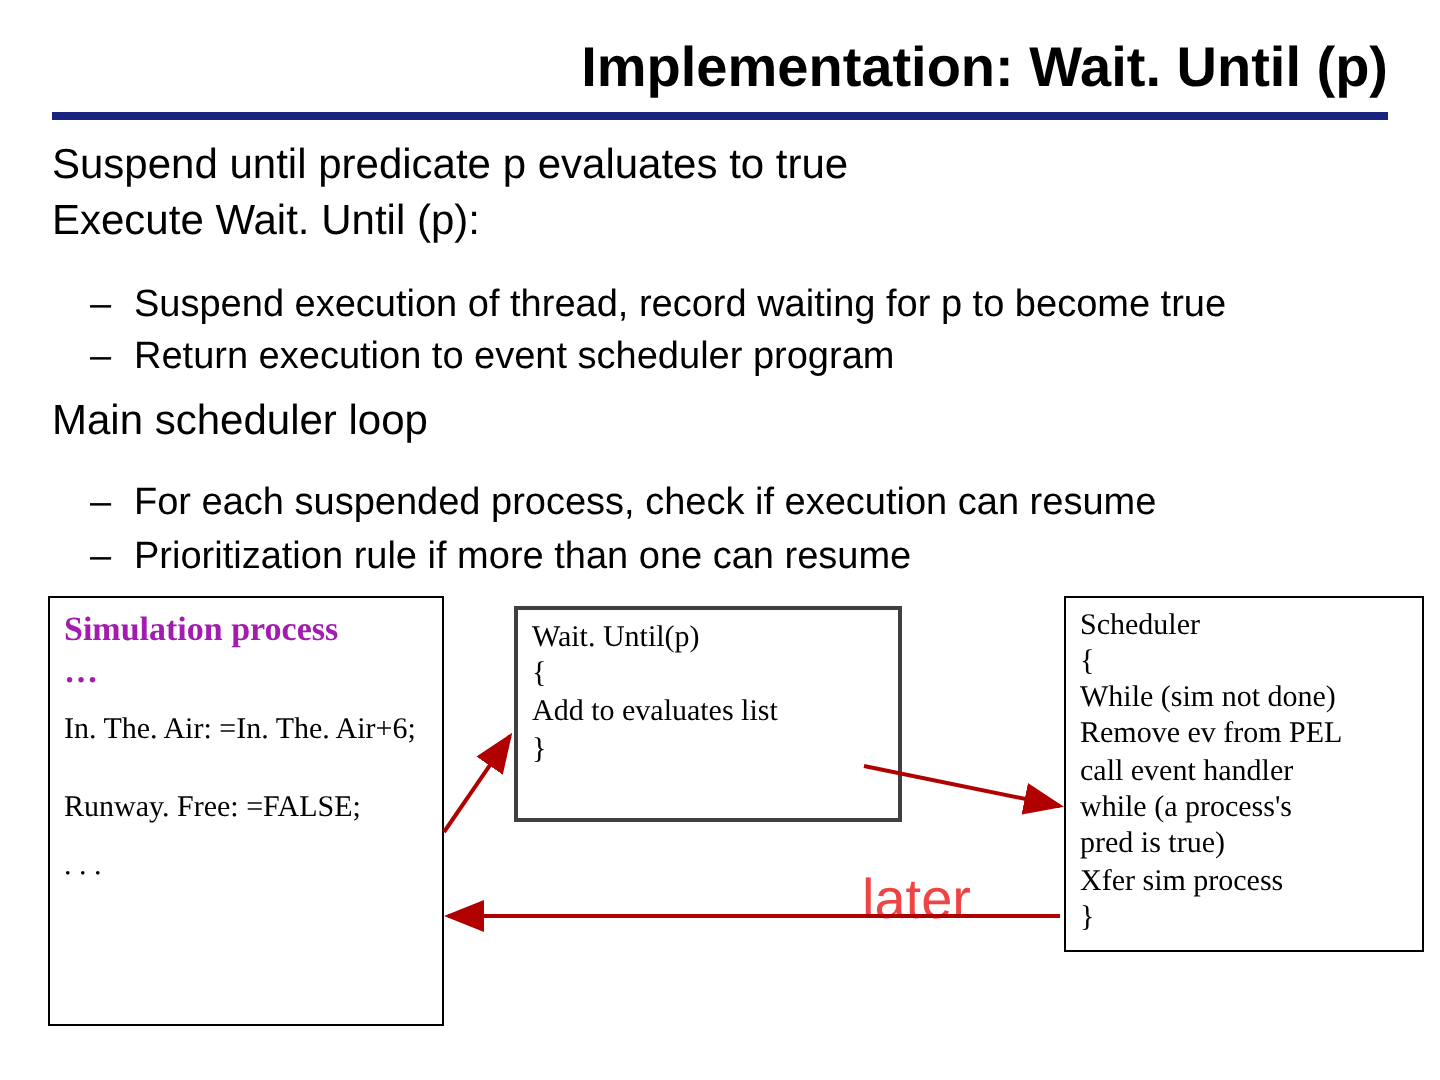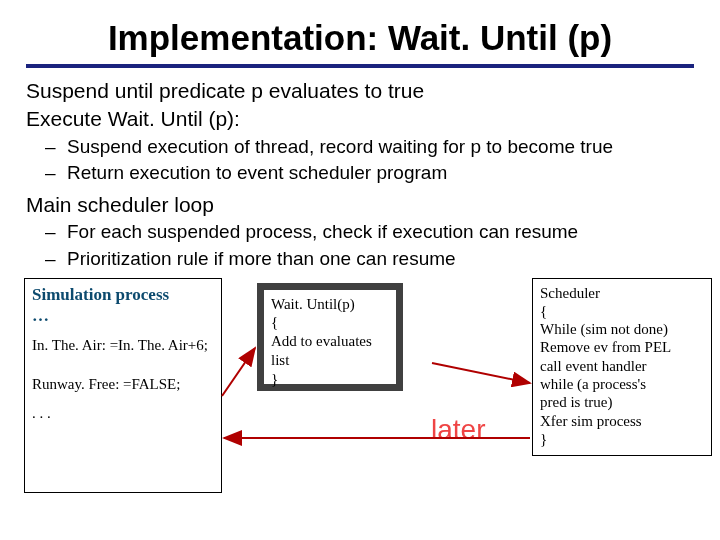--- a/index.html
+++ b/index.html
@@ -13,34 +13,34 @@
     overflow: hidden;
   }
   .slide {
     position: relative;
     width: 720px;
     height: 540px;
     box-sizing: border-box;
     padding: 18px 22px 0 22px;
   }
   .title {
-    font-size: 35px;
+    font-size: 28px;
     font-weight: bold;
-    text-align: center;
+    text-align: right;
     padding: 0 0 6px 0;
     border-bottom: 4px solid #1a237e;
     margin: 0 4px 10px 4px;
   }
   .body-text {
     font-size: 21px;
     line-height: 1.25;
     margin: 2px 0 2px 4px;
   }
   .bullets {
-    margin: 2px 0 6px 0;
+    margin: 16px 0 6px 0;
     padding-left: 45px;
   }
   .bullets li {
     list-style: none;
     position: relative;
     font-size: 19px;
     line-height: 1.3;
     margin: 2px 0;
   }
   .bullets li::before {
@@ -60,31 +60,31 @@
     width: 198px;
     height: 215px;
     border: 1px solid #000;
     box-sizing: border-box;
     padding: 5px 7px;
     font-family: "Times New Roman", Times, serif;
     font-size: 15px;
     line-height: 1.25;
   }
   .sim-box .bold-red {
-    color: #0c4a6e;
+    color: #a21caf;
     font-weight: bold;
     font-size: 17px;
   }
   .wait-box {
     position: absolute;
     left: 235px;
     top: 5px;
-    width: 146px;
+    width: 194px;
     height: 108px;
-    border: 7px solid #404040;
+    border: 2px solid #404040;
     box-sizing: border-box;
     padding: 5px 7px;
     font-family: "Times New Roman", Times, serif;
     font-size: 15px;
     line-height: 1.25;
   }
   .sched-box {
     position: absolute;
     left: 510px;
     top: 0;

